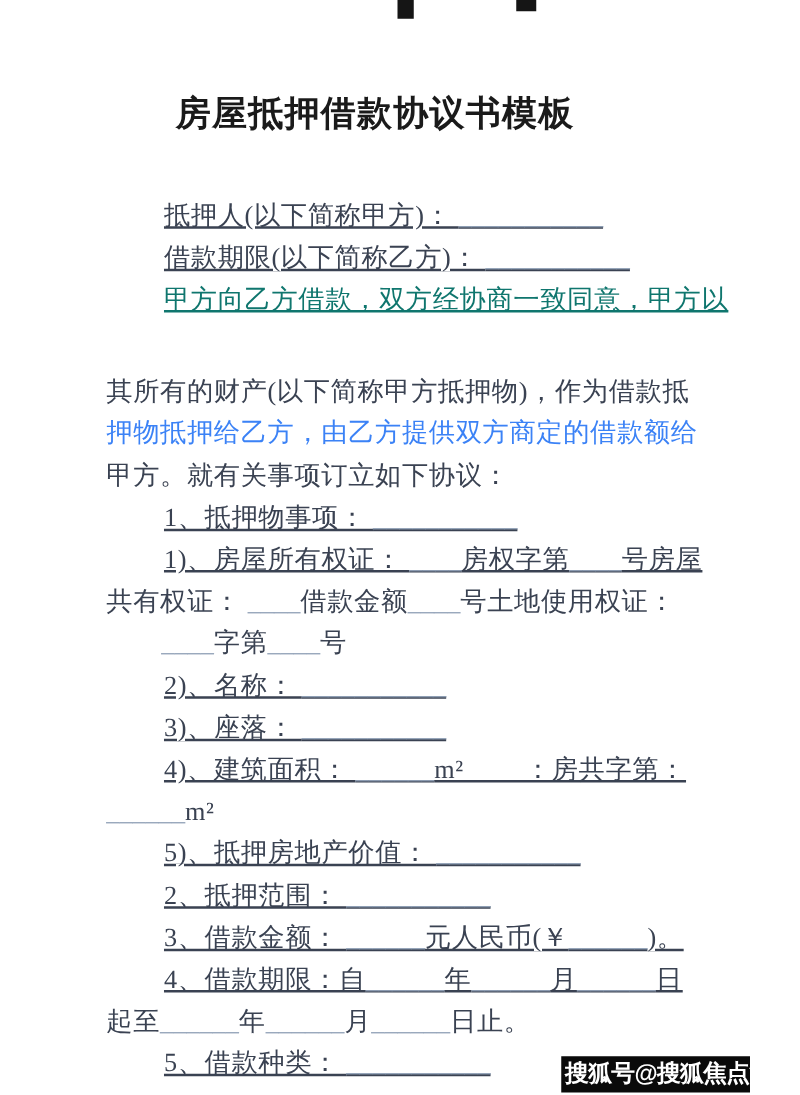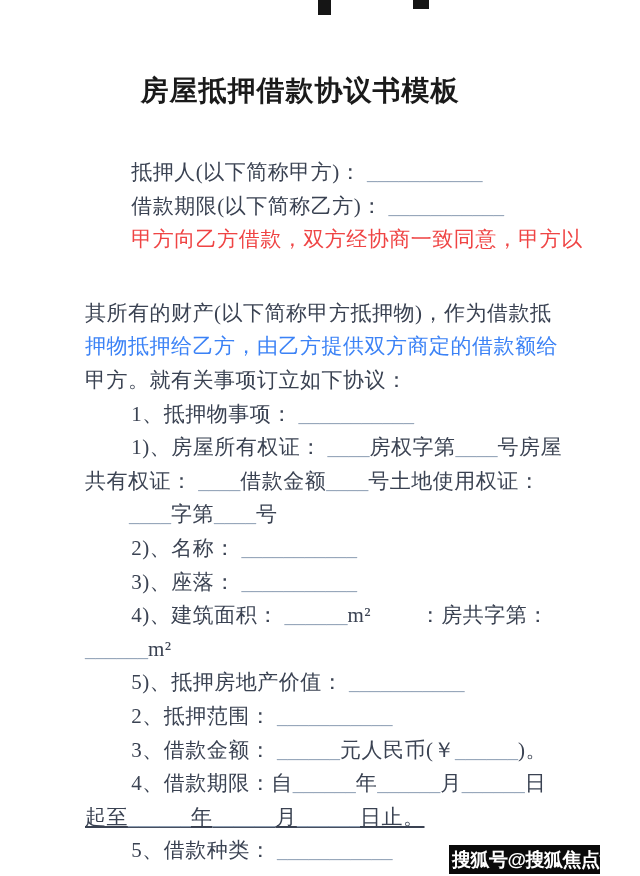--- a/index.html
+++ b/index.html
@@ -41,20 +41,21 @@
   .doc-line{
     height:33.6px;
     line-height:33.6px;
     font-size:21px;
     color:#3a4252;
     letter-spacing:0.5px;
     white-space:nowrap;
   }
   .doc-line.indent{
     padding-left:2.2em;
+    text-decoration:underline;
   }
   .blank{
     color:#93a3b8;
     letter-spacing:0;
   }
   .watermark{
     position:absolute;
     left:449px;
     top:845px;
     height:29px;
@@ -74,34 +75,34 @@
 
 <div class="page">
   <div class="top-mark m1"></div>
   <div class="top-mark m2"></div>
 
   <div class="doc-title" style="color: rgb(26, 26, 26);">房屋抵押借款协议书模板</div>
 
   <div class="doc-body" id="doc-body">
       <div class="doc-line indent" style="color: rgb(58, 66, 82);"><span>抵押人(以下简称甲方)： </span><span class="blank" style="color: rgb(147, 163, 184);">___________</span></div>
       <div class="doc-line indent" style="color: rgb(58, 66, 82);"><span>借款期限(以下简称乙方)： </span><span class="blank" style="color: rgb(147, 163, 184);">___________</span></div>
-      <div class="doc-line indent" style="color: #ef4444;"><span>甲方向乙方借款，双方经协商一致同意，甲方以</span></div>
+      <div class="doc-line indent" style="color: #0f766e;"><span>甲方向乙方借款，双方经协商一致同意，甲方以</span></div>
       <div class="doc-line" style="color: rgb(58, 66, 82); margin-top: 40px;"><span>其所有的财产(以下简称甲方抵押物)，作为借款抵</span></div>
       <div class="doc-line" style="color: #3b82f6;"><span>押物抵押给乙方，由乙方提供双方商定的借款额给</span></div>
       <div class="doc-line" style="color: rgb(58, 66, 82);"><span>甲方。就有关事项订立如下协议：</span></div>
       <div class="doc-line indent" style="color: rgb(58, 66, 82);"><span>1、抵押物事项： </span><span class="blank" style="color: rgb(147, 163, 184);">___________</span></div>
       <div class="doc-line indent" style="color: rgb(58, 66, 82);"><span>1)、房屋所有权证： </span><span class="blank" style="color: rgb(147, 163, 184);">____</span><span>房权字第</span><span class="blank" style="color: rgb(147, 163, 184);">____</span><span>号房屋</span></div>
       <div class="doc-line" style="color: rgb(58, 66, 82);"><span>共有权证： </span><span class="blank" style="color: rgb(147, 163, 184);">____</span><span>借款金额</span><span class="blank" style="color: rgb(147, 163, 184);">____</span><span>号土地使用权证：</span></div>
       <div class="doc-line" style="color: rgb(58, 66, 82); margin-left: 44px;"><span class="blank" style="color: rgb(147, 163, 184);">____</span><span>字第</span><span class="blank" style="color: rgb(147, 163, 184);">____</span><span>号</span></div>
       <div class="doc-line indent" style="color: rgb(58, 66, 82);"><span>2)、名称： </span><span class="blank" style="color: rgb(147, 163, 184);">___________</span></div>
       <div class="doc-line indent" style="color: rgb(58, 66, 82);"><span>3)、座落： </span><span class="blank" style="color: rgb(147, 163, 184);">___________</span></div>
       <div class="doc-line indent" style="color: rgb(58, 66, 82);"><span>4)、建筑面积： </span><span class="blank" style="color: rgb(147, 163, 184);">______</span><span>m²　　 ：房共字第：</span></div>
       <div class="doc-line" style="color: rgb(58, 66, 82);"><span class="blank" style="color: rgb(147, 163, 184);">______</span><span>m²</span></div>
       <div class="doc-line indent" style="color: rgb(58, 66, 82);"><span>5)、抵押房地产价值： </span><span class="blank" style="color: rgb(147, 163, 184);">___________</span></div>
       <div class="doc-line indent" style="color: rgb(58, 66, 82);"><span>2、抵押范围： </span><span class="blank" style="color: rgb(147, 163, 184);">___________</span></div>
       <div class="doc-line indent" style="color: rgb(58, 66, 82);"><span>3、借款金额： </span><span class="blank" style="color: rgb(147, 163, 184);">______</span><span>元人民币(￥</span><span class="blank" style="color: rgb(147, 163, 184);">______</span><span>)。</span></div>
       <div class="doc-line indent" style="color: rgb(58, 66, 82);"><span>4、借款期限：自</span><span class="blank" style="color: rgb(147, 163, 184);">______</span><span>年</span><span class="blank" style="color: rgb(147, 163, 184);">______</span><span>月</span><span class="blank" style="color: rgb(147, 163, 184);">______</span><span>日</span></div>
-      <div class="doc-line" style="color: rgb(58, 66, 82); text-decoration: underline;"><span>起至</span><span class="blank" style="color: rgb(147, 163, 184);">______</span><span>年</span><span class="blank" style="color: rgb(147, 163, 184);">______</span><span>月</span><span class="blank" style="color: rgb(147, 163, 184);">______</span><span>日止。</span></div>
+      <div class="doc-line" style="color: rgb(58, 66, 82);"><span>起至</span><span class="blank" style="color: rgb(147, 163, 184);">______</span><span>年</span><span class="blank" style="color: rgb(147, 163, 184);">______</span><span>月</span><span class="blank" style="color: rgb(147, 163, 184);">______</span><span>日止。</span></div>
       <div class="doc-line indent" style="color: rgb(58, 66, 82);"><span>5、借款种类： </span><span class="blank" style="color: rgb(147, 163, 184);">___________</span></div>
     </div>
 
   <div class="watermark" style="background: rgb(10, 10, 10); color: rgb(255, 255, 255);">搜狐号@搜狐焦点淮南站</div>
 </div>
 
 </body></html>

